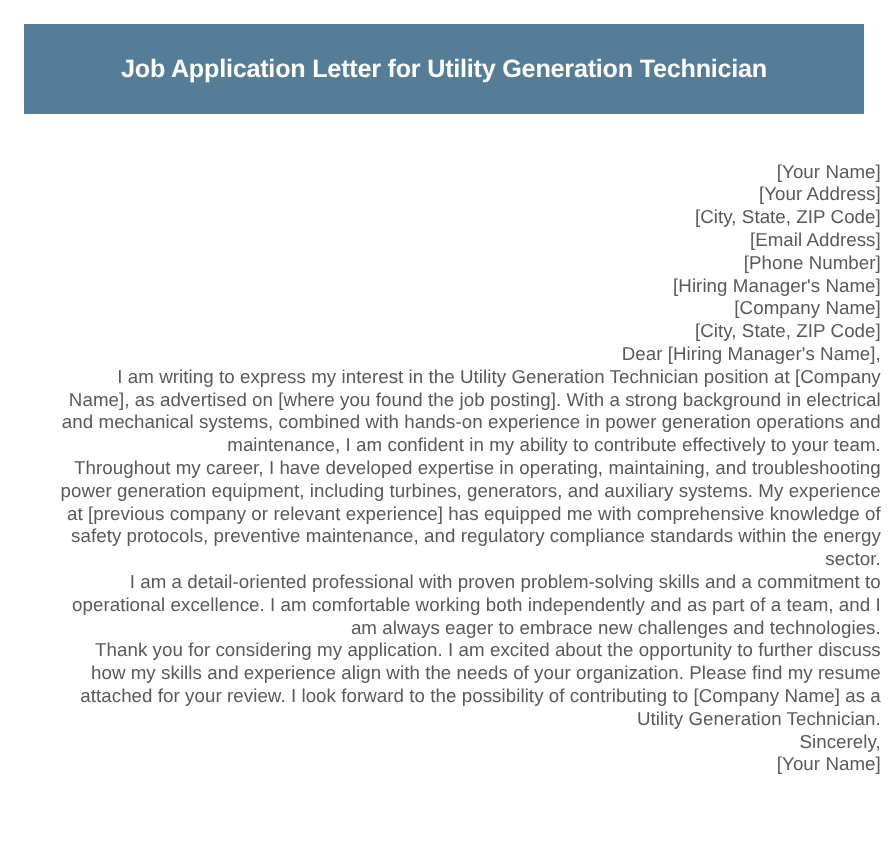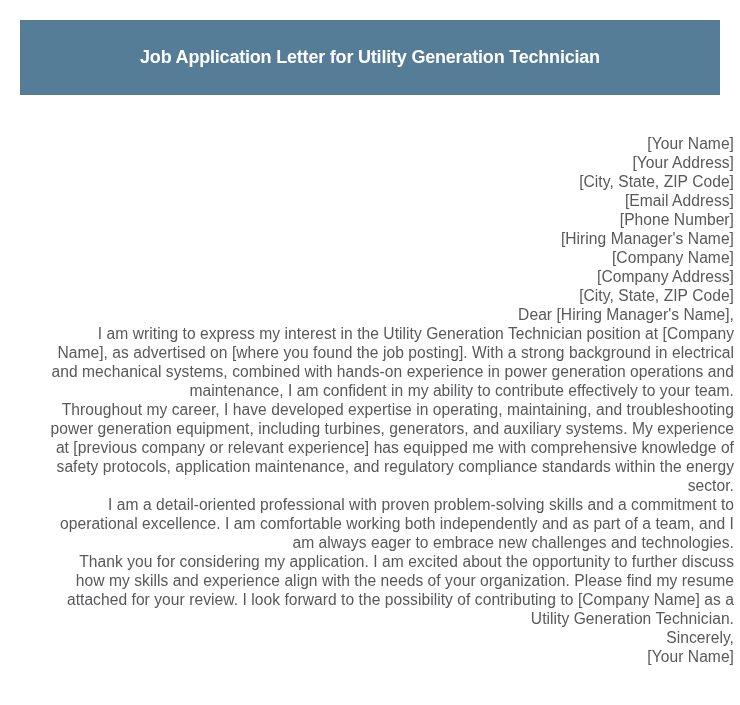--- a/index.html
+++ b/index.html
@@ -22,21 +22,21 @@
     width: 700px;
     height: 75px;
     background: var(--header-bg, #567d97);
     display: flex;
     align-items: center;
     justify-content: center;
   }
   .title-banner h1 {
     margin: 0;
     color: var(--header-text, #ffffff);
-    font-size: 18px;
+    font-size: 21px;
     font-weight: 700;
     letter-spacing: -0.2px;
     white-space: nowrap;
   }
   .letter-body {
     position: absolute;
     left: 22px;
     top: 134px;
     width: 712px;
     color: var(--body-text, #58595b);
@@ -58,31 +58,30 @@
     <h1>Job Application Letter for Utility Generation Technician</h1>
   </div>
   <div class="letter-body" id="letter-body">
       <div class="letter-line">[Your Name]</div>
       <div class="letter-line">[Your Address]</div>
       <div class="letter-line">[City, State, ZIP Code]</div>
       <div class="letter-line">[Email Address]</div>
       <div class="letter-line">[Phone Number]</div>
       <div class="letter-line">[Hiring Manager's Name]</div>
       <div class="letter-line">[Company Name]</div>
-      <div class="letter-line">[Company Address]</div>
       <div class="letter-line">[City, State, ZIP Code]</div>
       <div class="letter-line">Dear [Hiring Manager's Name],</div>
       <div class="letter-line">I am writing to express my interest in the Utility Generation Technician position at [Company</div>
       <div class="letter-line">Name], as advertised on [where you found the job posting]. With a strong background in electrical</div>
       <div class="letter-line">and mechanical systems, combined with hands-on experience in power generation operations and</div>
       <div class="letter-line">maintenance, I am confident in my ability to contribute effectively to your team.</div>
       <div class="letter-line">Throughout my career, I have developed expertise in operating, maintaining, and troubleshooting</div>
       <div class="letter-line">power generation equipment, including turbines, generators, and auxiliary systems. My experience</div>
       <div class="letter-line">at [previous company or relevant experience] has equipped me with comprehensive knowledge of</div>
-      <div class="letter-line">safety protocols, application maintenance, and regulatory compliance standards within the energy</div>
+      <div class="letter-line">safety protocols, preventive maintenance, and regulatory compliance standards within the energy</div>
       <div class="letter-line">sector.</div>
       <div class="letter-line">I am a detail-oriented professional with proven problem-solving skills and a commitment to</div>
       <div class="letter-line">operational excellence. I am comfortable working both independently and as part of a team, and I</div>
       <div class="letter-line">am always eager to embrace new challenges and technologies.</div>
       <div class="letter-line">Thank you for considering my application. I am excited about the opportunity to further discuss</div>
       <div class="letter-line">how my skills and experience align with the needs of your organization. Please find my resume</div>
       <div class="letter-line">attached for your review. I look forward to the possibility of contributing to [Company Name] as a</div>
       <div class="letter-line">Utility Generation Technician.</div>
       <div class="letter-line">Sincerely,</div>
       <div class="letter-line">[Your Name]</div>

